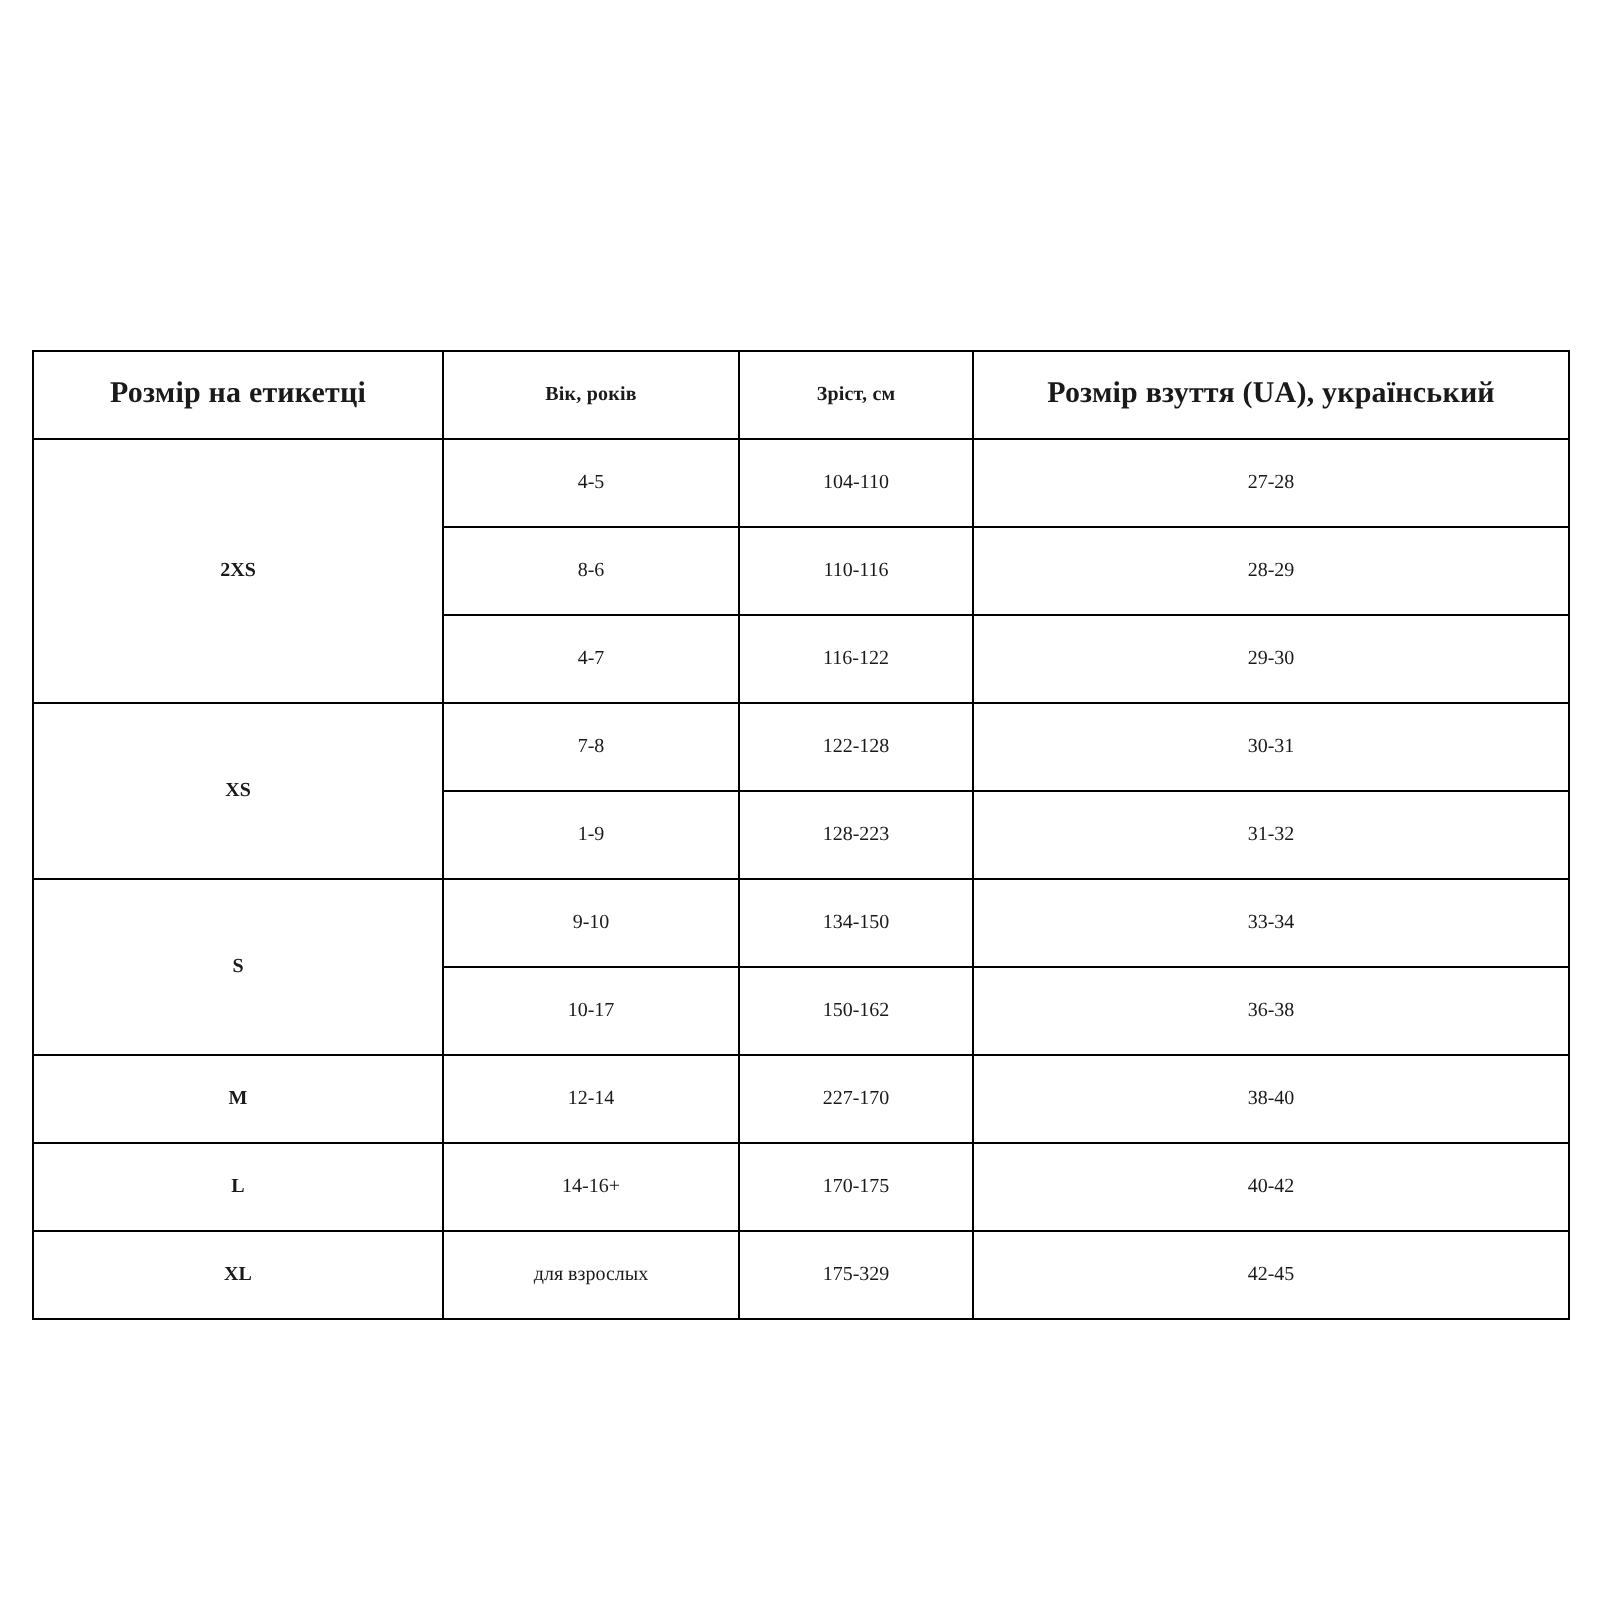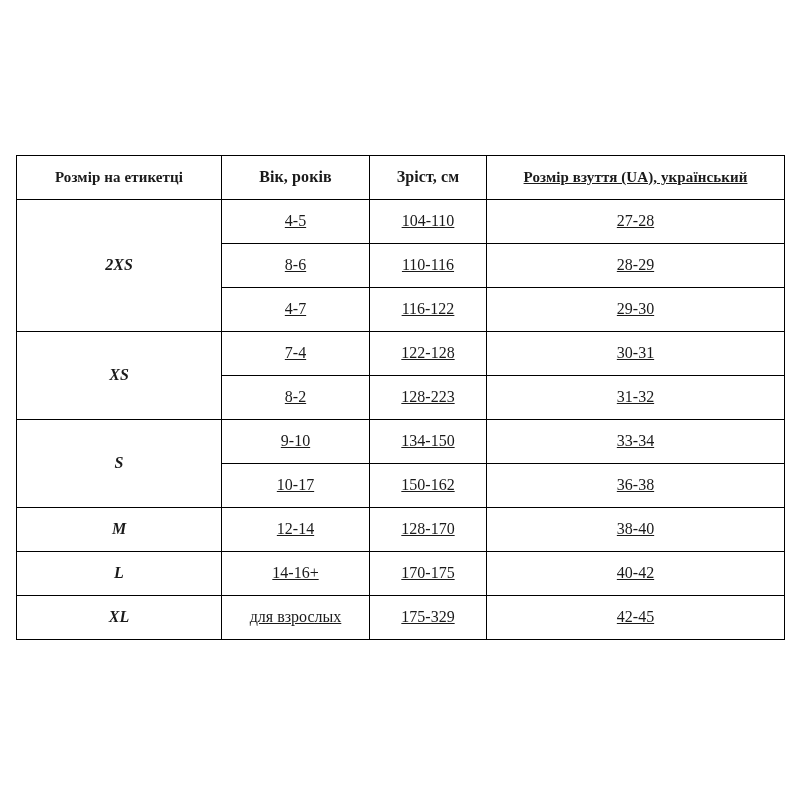--- a/index.html
+++ b/index.html
@@ -16,66 +16,63 @@
   }
   .page {
     position: relative;
     width: 800px;
     height: 800px;
     box-sizing: border-box;
   }
   .table-wrap {
     position: absolute;
     left: 16px;
-    top: 155px;
+    top: 175px;
     width: 768px;
   }
   table.size-table {
     width: 768px;
     border-collapse: collapse;
     table-layout: fixed;
     background: #ffffff;
   }
   table.size-table td,
   table.size-table th {
     border: 1px solid #000000;
     padding: 0;
     text-align: center;
     vertical-align: middle;
-    font-size: 16px;
+    font-size: 10px;
     color: #1a1a1a;
     height: 43px;
     line-height: 1.15;
   }
   .col-label   { width: 205px; }
   .col-age     { width: 148px; }
   .col-height  { width: 117px; }
   .col-shoe    { width: 298px; }
 
   thead th {
     font-weight: bold;
     font-size: 15.5px;
     height: 48px;
     letter-spacing: 0.1px;
   }
   thead th.col-label-head {
     font-size: 15px;
   }
   thead th.col-shoe-head {
     font-size: 15px;
-    text-decoration: underline;
   }
   td.label-cell {
     font-weight: bold;
     font-size: 16px;
-    font-style: italic;
   }
   td.data-cell {
     font-weight: normal;
-    text-decoration: underline;
   }
 </style>
 </head>
 <body>
 
 <div class="page">
   <div class="table-wrap">
     <table class="size-table">
       <colgroup>
         <col class="col-label">
@@ -105,46 +102,46 @@
           <td class="data-cell">28-29</td>
         </tr>
         <tr>
           <td class="data-cell">4-7</td>
           <td class="data-cell">116-122</td>
           <td class="data-cell">29-30</td>
         </tr>
 
         <tr>
           <td class="label-cell" rowspan="2">XS</td>
-          <td class="data-cell">7-4</td>
+          <td class="data-cell">7-8</td>
           <td class="data-cell">122-128</td>
           <td class="data-cell">30-31</td>
         </tr>
         <tr>
-          <td class="data-cell">8-2</td>
+          <td class="data-cell">1-9</td>
           <td class="data-cell">128-223</td>
           <td class="data-cell">31-32</td>
         </tr>
 
         <tr>
           <td class="label-cell" rowspan="2">S</td>
           <td class="data-cell">9-10</td>
           <td class="data-cell">134-150</td>
           <td class="data-cell">33-34</td>
         </tr>
         <tr>
           <td class="data-cell">10-17</td>
           <td class="data-cell">150-162</td>
           <td class="data-cell">36-38</td>
         </tr>
 
         <tr>
           <td class="label-cell">M</td>
           <td class="data-cell">12-14</td>
-          <td class="data-cell">128-170</td>
+          <td class="data-cell">227-170</td>
           <td class="data-cell">38-40</td>
         </tr>
 
         <tr>
           <td class="label-cell">L</td>
           <td class="data-cell">14-16+</td>
           <td class="data-cell">170-175</td>
           <td class="data-cell">40-42</td>
         </tr>
 

